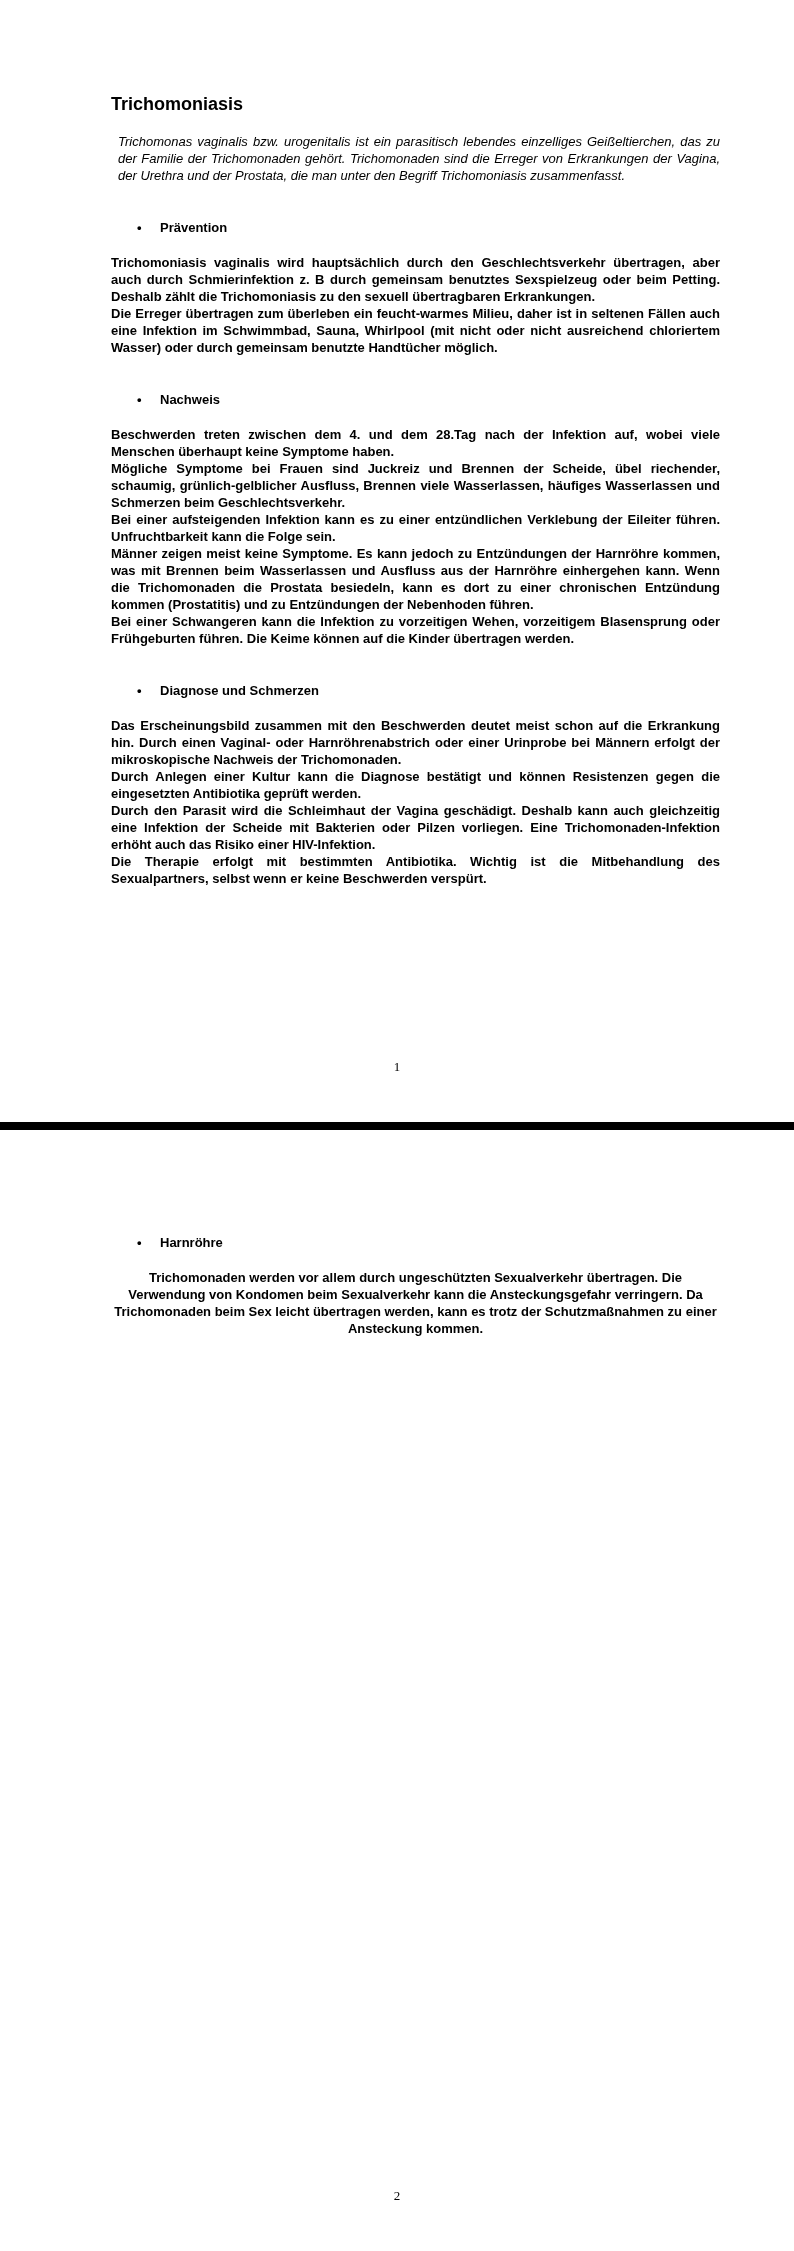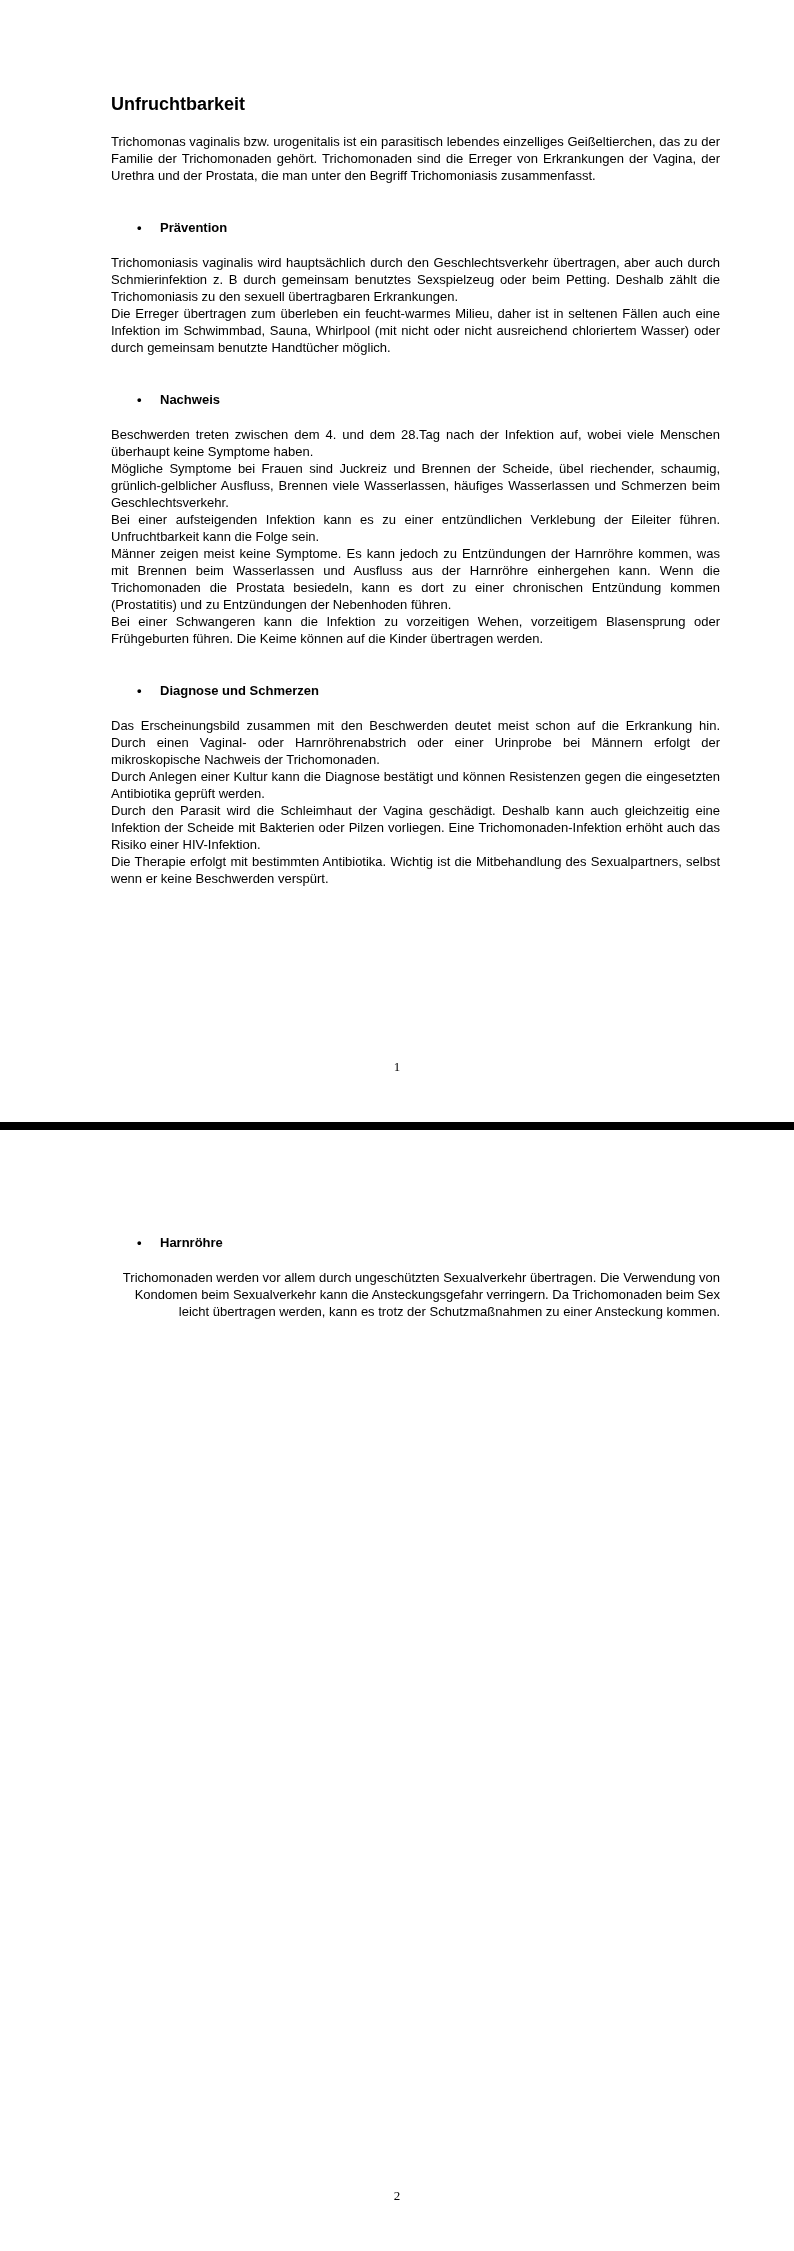--- a/index.html
+++ b/index.html
@@ -34,42 +34,44 @@
     font-size: 13px;
     line-height: 17px;
   }
   .doc-title {
     font-size: 18px;
     line-height: 22px;
     font-weight: bold;
     margin: 0;
   }
   .intro {
-    margin: 18px 0 0 0;
+    margin: 18px 0 0 7px;
     text-align: justify;
+    font-style: italic;
   }
   .section-heading {
     position: relative;
     font-weight: bold;
     font-size: 13px;
     line-height: 17px;
     padding-left: 49px;
     margin: 35px 0 18px 0;
   }
   .section-heading .bullet {
     position: absolute;
     left: 26px;
     top: 0;
   }
   p.body-par {
     margin: 0;
     text-align: justify;
+    font-weight: bold;
   }
   p.body-par.align-left {
-    text-align: right;
+    text-align: center;
   }
   .footer-pagenum {
     position: absolute;
     bottom: 48px;
     left: 0;
     width: 794px;
     text-align: center;
     font-family: "Liberation Serif", serif;
     font-size: 13px;
     line-height: 15px;
@@ -77,21 +79,21 @@
   }
 </style>
 </head>
 <body>
 
 <div class="doc">
 
   <div class="page page-1">
     <div class="content">
 
-      <h1 class="doc-title">Unfruchtbarkeit</h1>
+      <h1 class="doc-title">Trichomoniasis</h1>
 
       <p class="intro">Trichomonas vaginalis bzw. urogenitalis ist ein parasitisch lebendes einzelliges Geißeltierchen, das zu der Familie der Trichomonaden gehört. Trichomonaden sind die Erreger von Erkrankungen der Vagina, der Urethra und der Prostata, die man unter den Begriff Trichomoniasis zusammenfasst.</p>
 
       <div class="section-heading">
         <span class="bullet">•</span>
         <span>Prävention</span>
       </div>
       <p class="body-par">Trichomoniasis vaginalis wird hauptsächlich durch den Geschlechtsverkehr übertragen, aber auch durch Schmierinfektion z. B durch gemeinsam benutztes Sexspielzeug oder beim Petting. Deshalb zählt die Trichomoniasis zu den sexuell übertragbaren Erkrankungen.</p>
       <p class="body-par">Die Erreger übertragen zum überleben ein feucht-warmes Milieu, daher ist in seltenen Fällen auch eine Infektion im Schwimmbad, Sauna, Whirlpool (mit nicht oder nicht ausreichend chloriertem Wasser) oder durch gemeinsam benutzte Handtücher möglich.</p>
 

